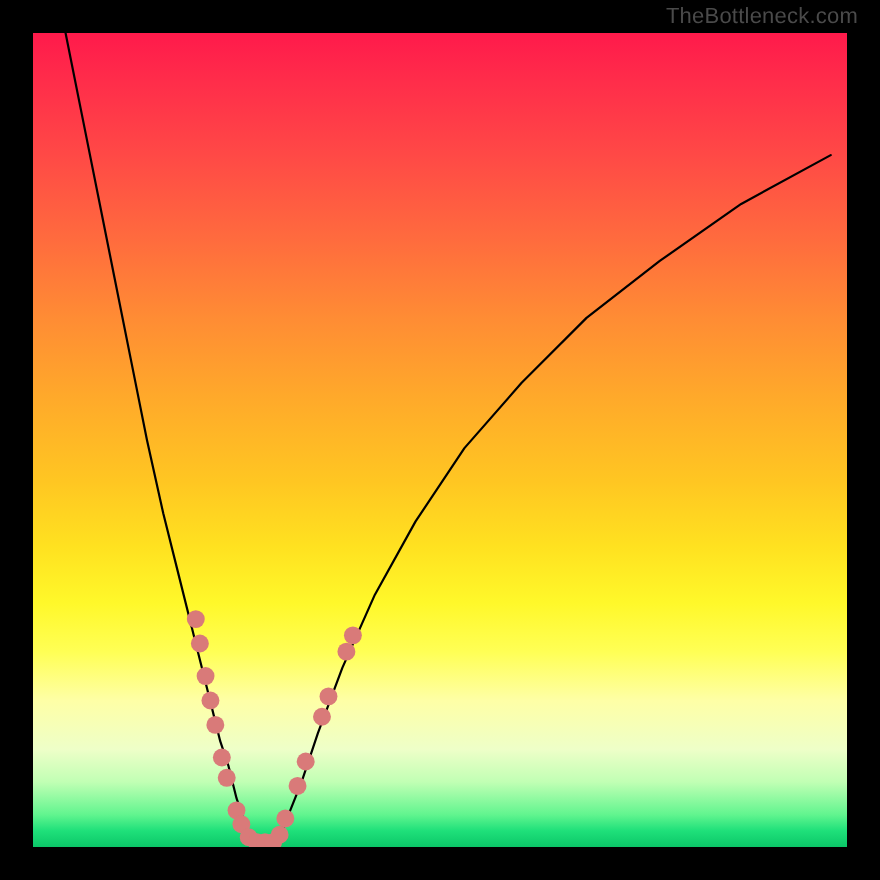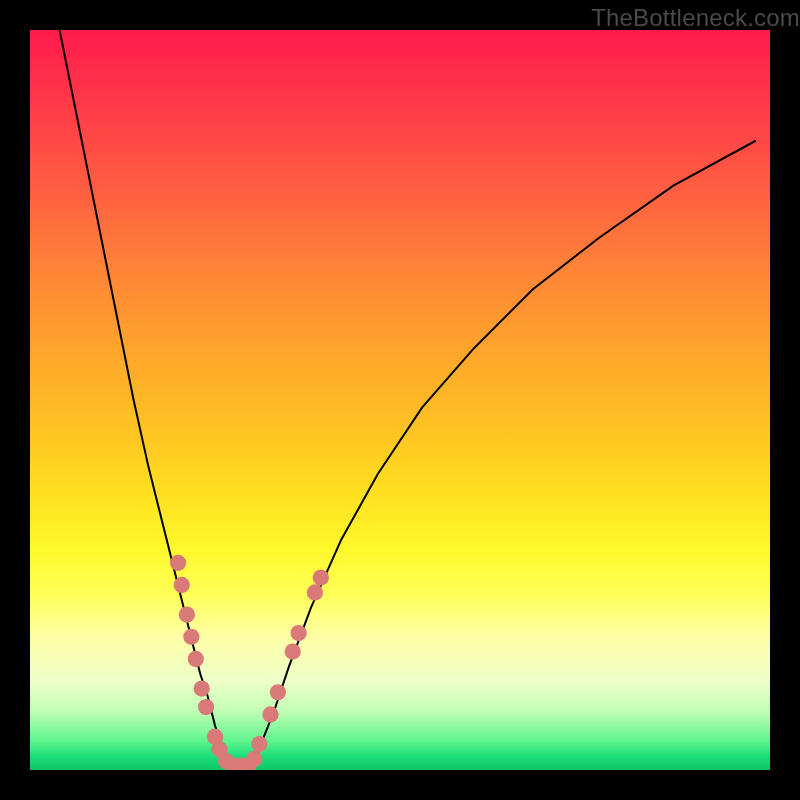--- a/index.html
+++ b/index.html
@@ -13,23 +13,23 @@
   }
   .frame {
     position: relative;
     width: 800px;
     height: 800px;
     background: #000;
   }
   .watermark {
     position: absolute;
     top: 4px;
-    right: 0;
+    right: 20px;
     color: #4a4a4a;
-    font-size: 24px;
+    font-size: 20px;
     font-weight: 500;
     letter-spacing: 0.2px;
     z-index: 10;
   }
   .plot {
     position: absolute;
     left: 30px;
     top: 30px;
     width: 740px;
     height: 740px;

